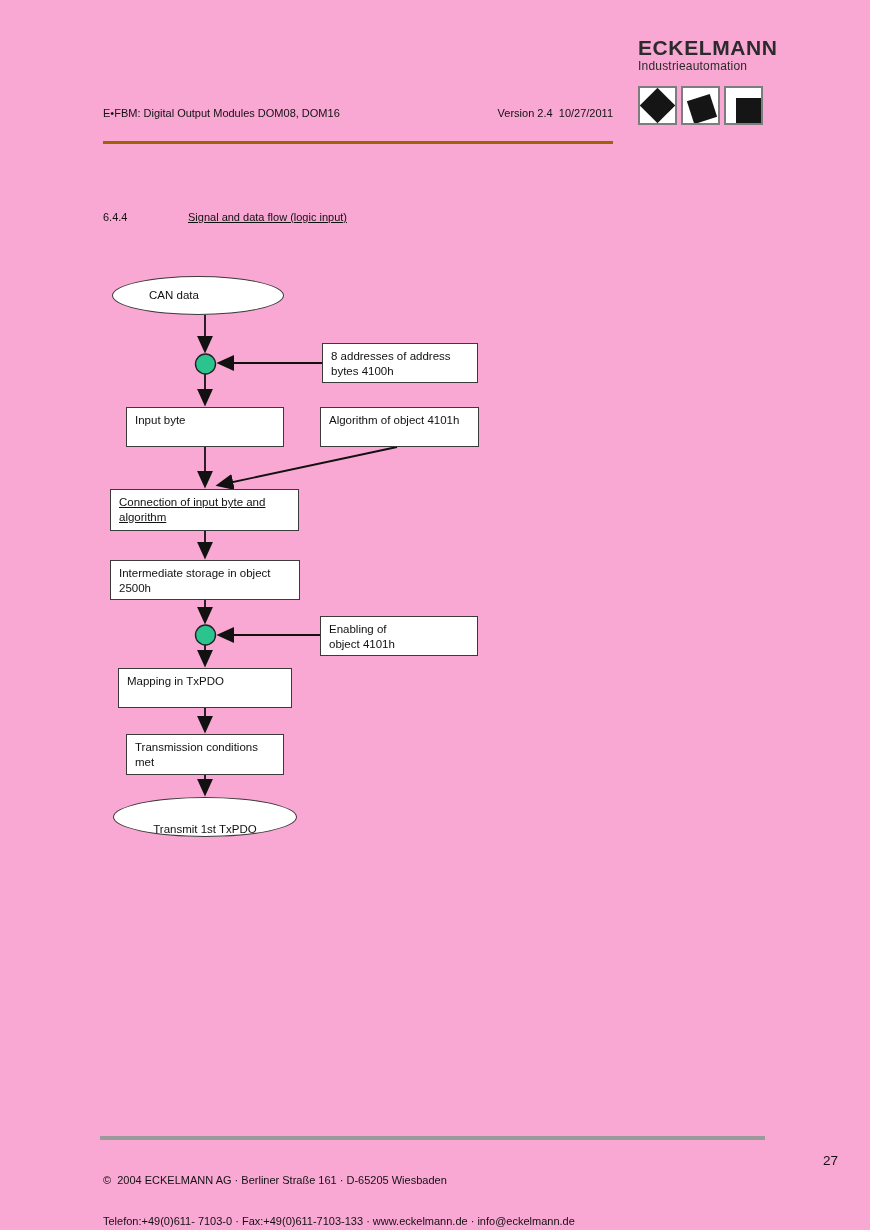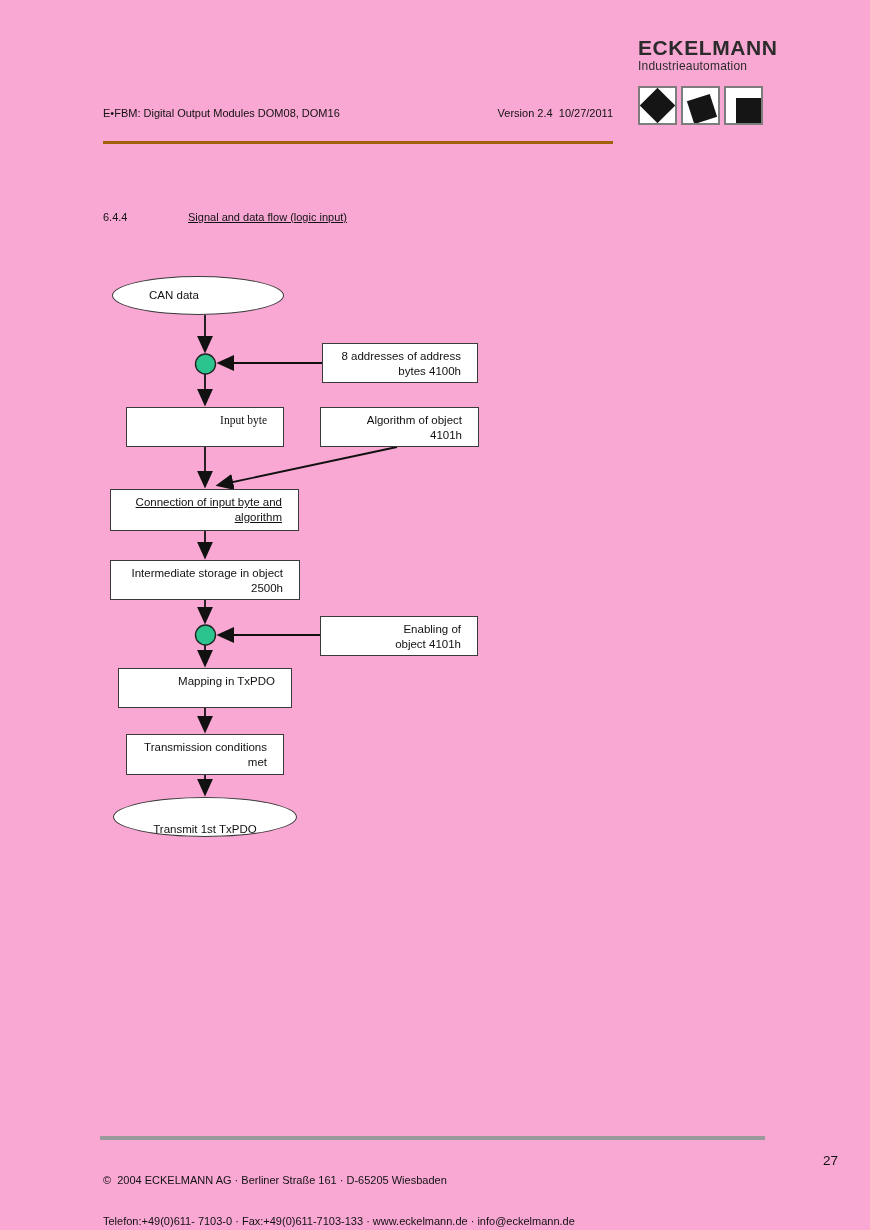--- a/index.html
+++ b/index.html
@@ -47,27 +47,27 @@
   .heading { position: absolute; left: 103px; top: 211px; font-size: 11px; display: flex; }
   .heading-number { width: 85px; }
   .heading-title { text-decoration: underline; }
 
   
   .fc-layer { position: absolute; left: 0; top: 0; width: 870px; height: 900px; pointer-events: none; }
   .fc-box, .fc-ellipse {
     position: absolute; box-sizing: border-box; background: #ffffff;
     border: 1.5px solid #3a3a3a; font-size: 11.5px; line-height: 14.5px;
   }
-  .fc-box { padding: 5px 16px; text-align: right; }
+  .fc-box { padding: 5px 8px; }
   .fc-ellipse { border-radius: 50%; display: flex; align-items: center; justify-content: center; }
 
   .n-can        { left: 112px; top: 276px; width: 172px; height: 39px; align-items: center; }
   .n-can .lbl   { transform: translateX(-24px); }
   .n-addr       { left: 322px; top: 343px; width: 156px; height: 40px; }
-  .n-input      { left: 126px; top: 407px; width: 158px; height: 40px; font-family: Liberation Serif, serif; }
+  .n-input      { left: 126px; top: 407px; width: 158px; height: 40px; }
   .n-algo       { left: 320px; top: 407px; width: 159px; height: 40px; }
   .n-conn       { left: 110px; top: 489px; width: 189px; height: 42px; text-decoration: underline; }
   .n-interm     { left: 110px; top: 560px; width: 190px; height: 40px; }
   .n-enable     { left: 320px; top: 616px; width: 158px; height: 40px; }
   .n-map        { left: 118px; top: 668px; width: 174px; height: 40px; }
   .n-trans      { left: 126px; top: 734px; width: 158px; height: 41px; }
   .n-transmit   { left: 113px; top: 797px; width: 184px; height: 40px; align-items: flex-end; }
 
   
   .footer-rule { position: absolute; left: 100px; top: 1136px; width: 665px; height: 4px; background: #9a9a9a; }

